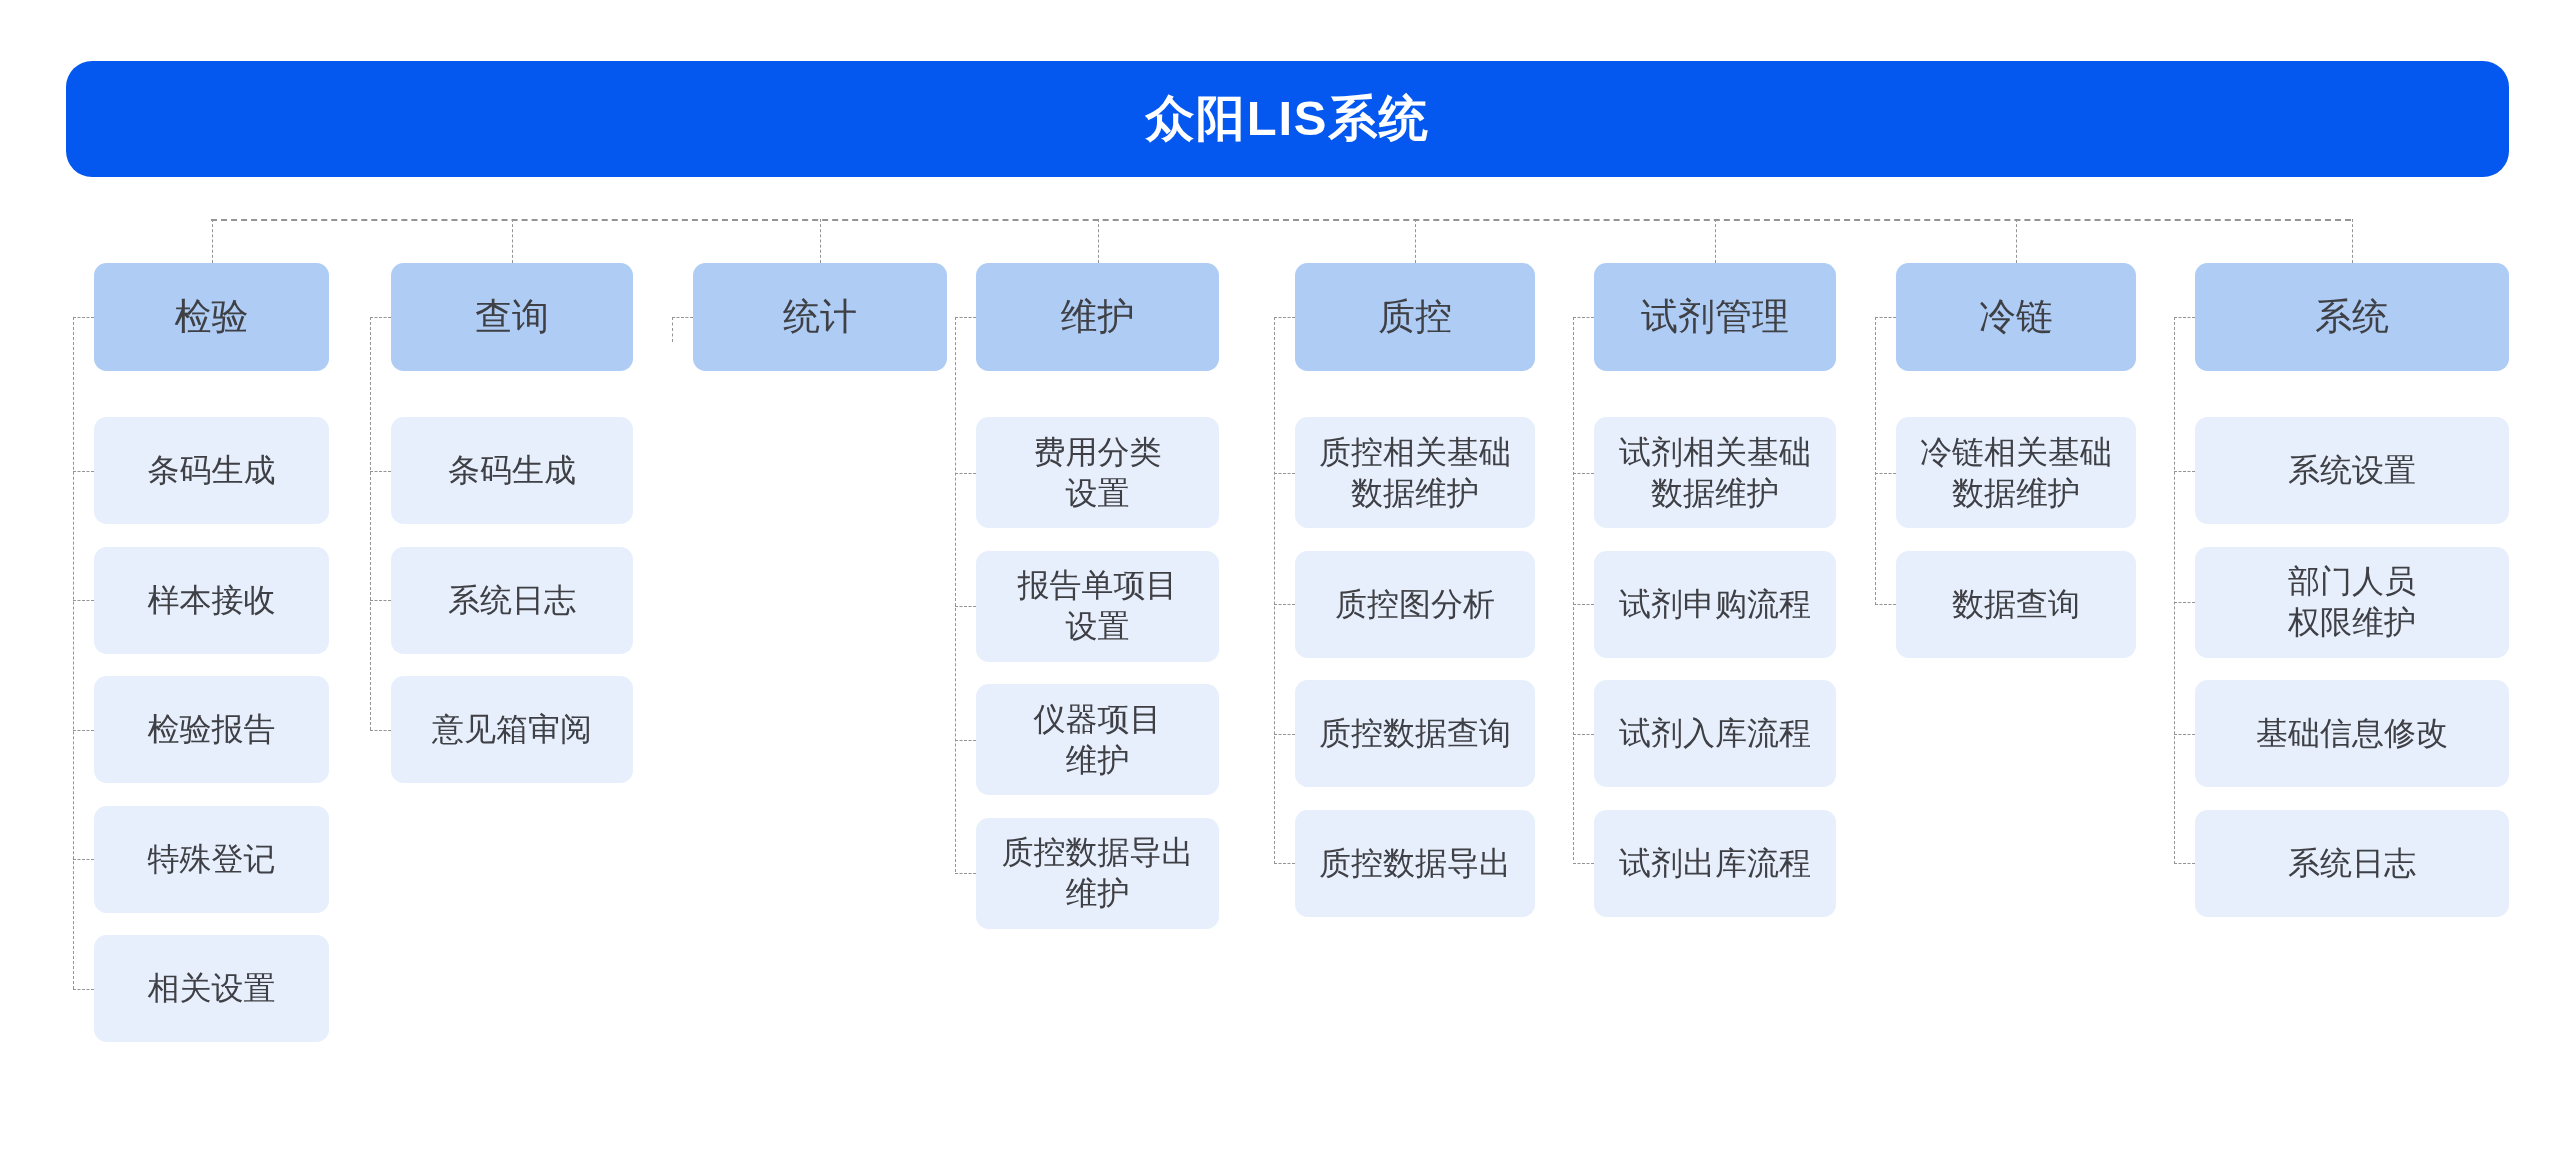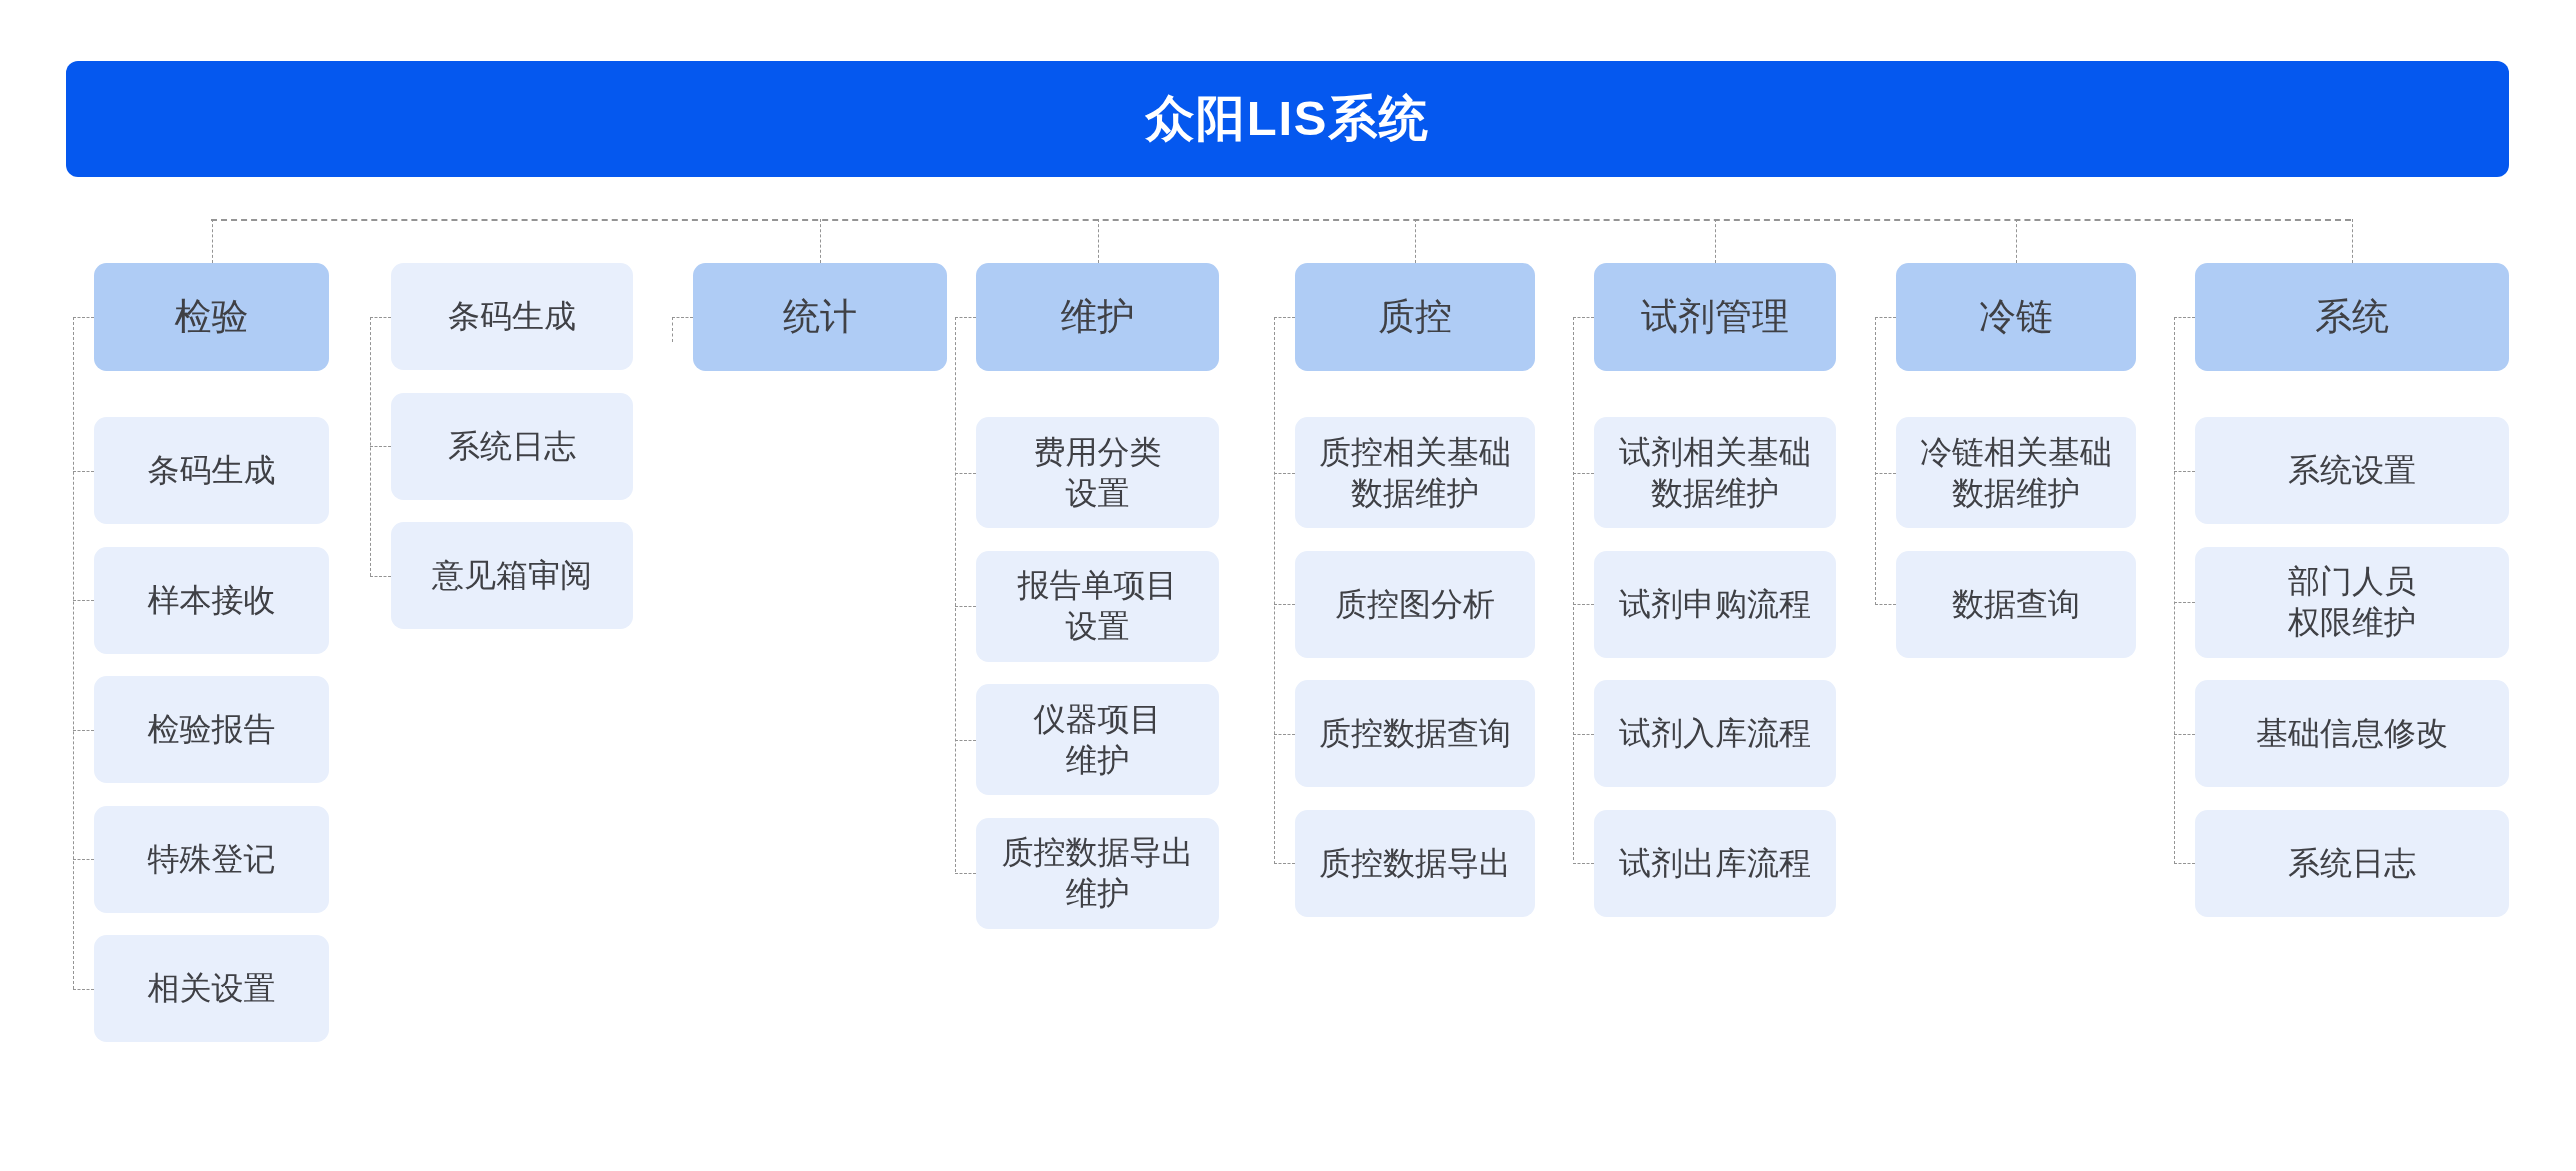--- a/index.html
+++ b/index.html
@@ -7,21 +7,21 @@
     width:2576px;height:1172px;
     background:var(--canvas-bg,#ffffff);
     font-family:"Liberation Sans","DejaVu Sans",sans-serif;
     overflow:hidden;position:relative;
   }
   .canvas{position:absolute;inset:0;}
 
   
   .title-bar{
     position:absolute;left:66px;top:61px;width:2443px;height:116px;
-    background:var(--title-bg,#0558ef);border-radius:12px;
+    background:var(--title-bg,#0558ef);border-radius:26px;
     display:flex;align-items:center;justify-content:center;
   }
   .title-bar .t{
     color:var(--title-text,#ffffff);font-size:49px;font-weight:bold;letter-spacing:1.7px;
   }
 
   
   .top-line{
     position:absolute;left:211px;top:219px;width:2140px;height:0;
     border-top:2.2px dashed var(--connector,#949494);
@@ -96,20 +96,21 @@
           <div class="ln">检验报告</div>
         </div>
         <div class="item">
           <div class="ln">特殊登记</div>
         </div>
         <div class="item">
           <div class="ln">相关设置</div>
         </div>
       </div>
       <div class="col c2">
+        <div class="hd">查询</div>
         <div class="rail rb1"></div>
         <div class="item">
           <div class="ln">条码生成</div>
         </div>
         <div class="item">
           <div class="ln">系统日志</div>
         </div>
         <div class="item">
           <div class="ln">意见箱审阅</div>
         </div>

